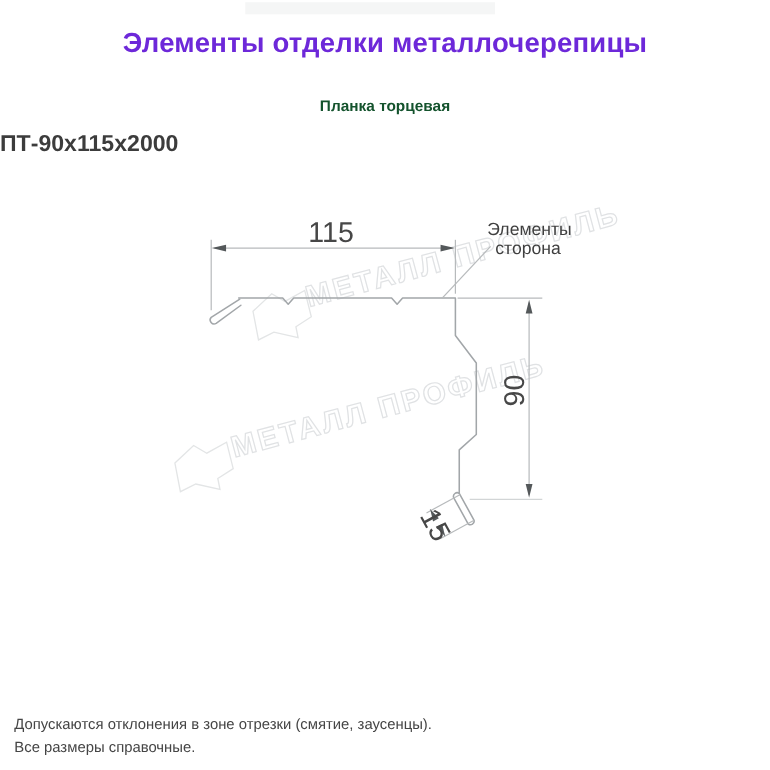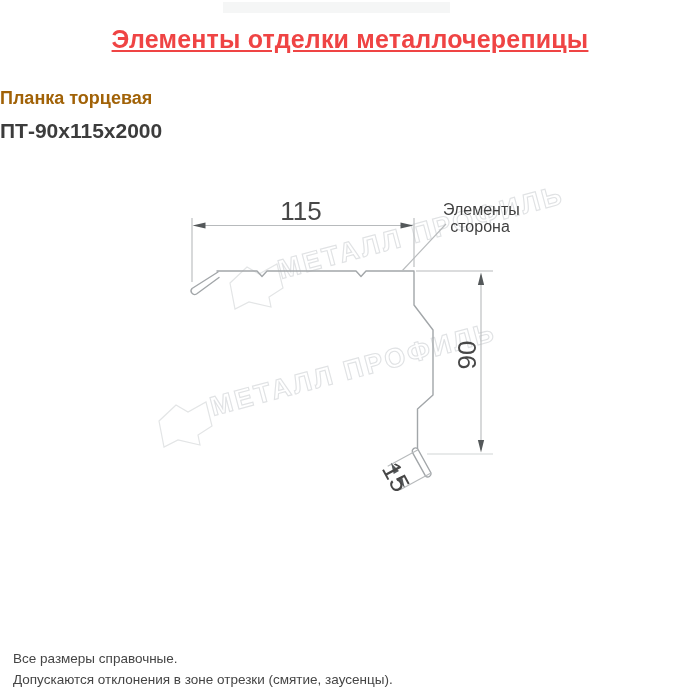--- a/index.html
+++ b/index.html
@@ -2,25 +2,25 @@
 <html><head>
 <meta charset="utf-8">
 <style>
   html,body{margin:0;padding:0;}
   body{
     width:700px;height:700px;position:relative;background:#ffffff;
     font-family:"Liberation Sans", sans-serif;overflow:hidden;
   }
   .page-title{
     position:absolute;left:0;right:0;top:25px;text-align:center;
-    font-size:25px;font-weight:700;color:#ef4444;letter-spacing:.2px;text-decoration:underline;
+    font-size:25px;font-weight:700;color:#6d28d9;letter-spacing:.2px;
   }
   .product-name{
-    position:absolute;left:0;right:0;top:88px;
-    font-size:18px;font-weight:700;color:#a16207;
+    position:absolute;left:0;right:0;top:88px;text-align:center;
+    font-size:14px;font-weight:700;color:#14532d;
   }
   .product-code{
     position:absolute;left:0;right:0;top:119px;text-align:left;
     font-size:21px;font-weight:700;color:#3c3c3c;
   }
   .face-label{
     position:absolute;left:443px;top:202px;width:74px;text-align:center;
     font-size:16px;line-height:16.5px;color:#3f3f3f;
   }
   .footer{
@@ -92,15 +92,15 @@
   <text class="dim-text" x="467" y="355" text-anchor="middle" dominant-baseline="central" transform="rotate(-90 467 355)">90</text>
   <text class="dim-text" x="396" y="477" text-anchor="middle" dominant-baseline="central" transform="rotate(61.5 396 477)">15</text>
 </svg>
 
 <div class="face-label">
   <div>Элементы</div>
   <div>сторона</div>
 </div>
 
 <div class="footer">
+  <div>Допускаются отклонения в зоне отрезки (смятие, заусенцы).</div>
   <div>Все размеры справочные.</div>
-  <div>Допускаются отклонения в зоне отрезки (смятие, заусенцы).</div>
 </div>
 
 </body></html>

